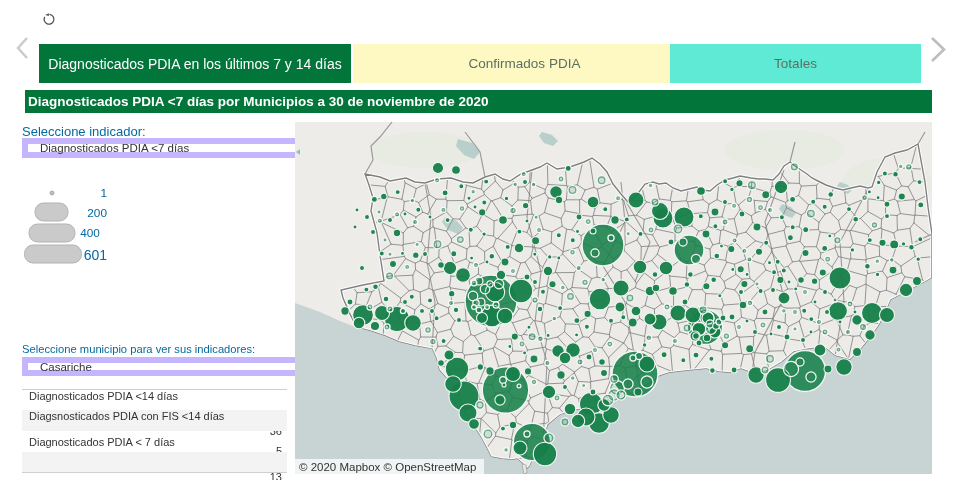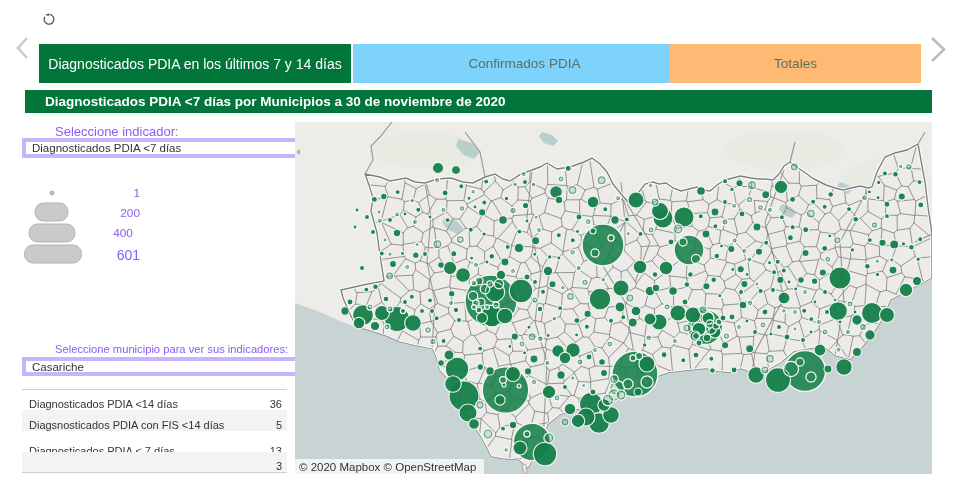--- a/index.html
+++ b/index.html
@@ -1,25 +1,25 @@
 <!DOCTYPE html>
 <html><head><meta charset="utf-8">
 <style>
 * { margin:0; padding:0; box-sizing:border-box; }
 html,body { width:955px; height:480px; background:#fff; font-family:"Liberation Sans",sans-serif; overflow:hidden; position:relative; }
 .abs { position:absolute; }
 .tab { position:absolute; top:28px; height:39px; display:flex; align-items:center; justify-content:center; font-size:14px;margin-top:16px; }
 .tab1 { left:39px; width:312px; background:#02753a; color:#fff; }
-.tab2 { left:353px; width:343px; background:#7dd3fc; color:#5c6f63; font-size:13.5px; }
-.tab3 { left:670px; width:251px; background:#fdba74; color:#5c6f63; font-size:13.5px; }
-.titlebar { position:absolute; left:25px; top:90px; width:907px; height:23px; background:#02753a; color:#fff; font-size:13.5px; font-weight:bold; display:flex; align-items:center; padding-left:20px; }
-.lbl { position:absolute; font-size:13px; color:#8b5cf6;margin-left:33px; }
-.sel { position:absolute; left:22px; width:296px; height:20px; border:4px solid #c4b5fd; background:#fff; font-size:11.5px; color:#333; display:flex; align-items:center; padding-left:6px; }
+.tab2 { left:353px; width:343px; background:#fef9c3; color:#5c6f63; font-size:13.5px; }
+.tab3 { left:670px; width:251px; background:#5eead4; color:#5c6f63; font-size:13.5px; }
+.titlebar { position:absolute; left:25px; top:90px; width:907px; height:23px; background:#02753a; color:#fff; font-size:13.5px; font-weight:bold; display:flex; align-items:center; padding-left:3px; }
+.lbl { position:absolute; font-size:13px; color:#0369a1; }
+.sel { position:absolute; left:22px; width:296px; height:20px; border:6px solid #c4b5fd; background:#fff; font-size:11.5px; color:#333; display:flex; align-items:center; padding-left:12px; }
 .sel .arr { position:absolute; right:9px; top:7px; width:0; height:0; border-left:4.5px solid transparent; border-right:4.5px solid transparent; border-top:5.5px solid #444; }
-.trow { position:absolute; left:22px; width:265px; height:21px; font-size:11px; color:#333; display:flex; align-items:flex-end; padding-left:7px; padding-right:5px; }
+.trow { position:absolute; left:22px; width:265px; height:21px; font-size:11px; color:#333; display:flex; align-items:flex-start; padding-left:7px; padding-right:5px; }
 .trow span.v { margin-left:auto;margin-top:35px; }
 </style></head>
 <body>
 <svg class="abs" style="left:41px;top:11px" width="16" height="16" viewBox="0 0 16 16">
     <path d="M8.43 3.42 A4.9 4.9 0 1 1 3.76 5.85" fill="none" stroke="#4f4f4f" stroke-width="1.25"></path>
     <path d="M4.2 4.0 L7.9 2.2 L7.8 5.0 Z" fill="#4f4f4f"></path>
   </svg>
 <svg class="abs" style="left:14px;top:36px" width="16" height="24" viewBox="0 0 16 24">
     <path d="M13 2 L4 12 L13 22" fill="none" stroke="#cccccc" stroke-width="2.6"></path>
   </svg>

